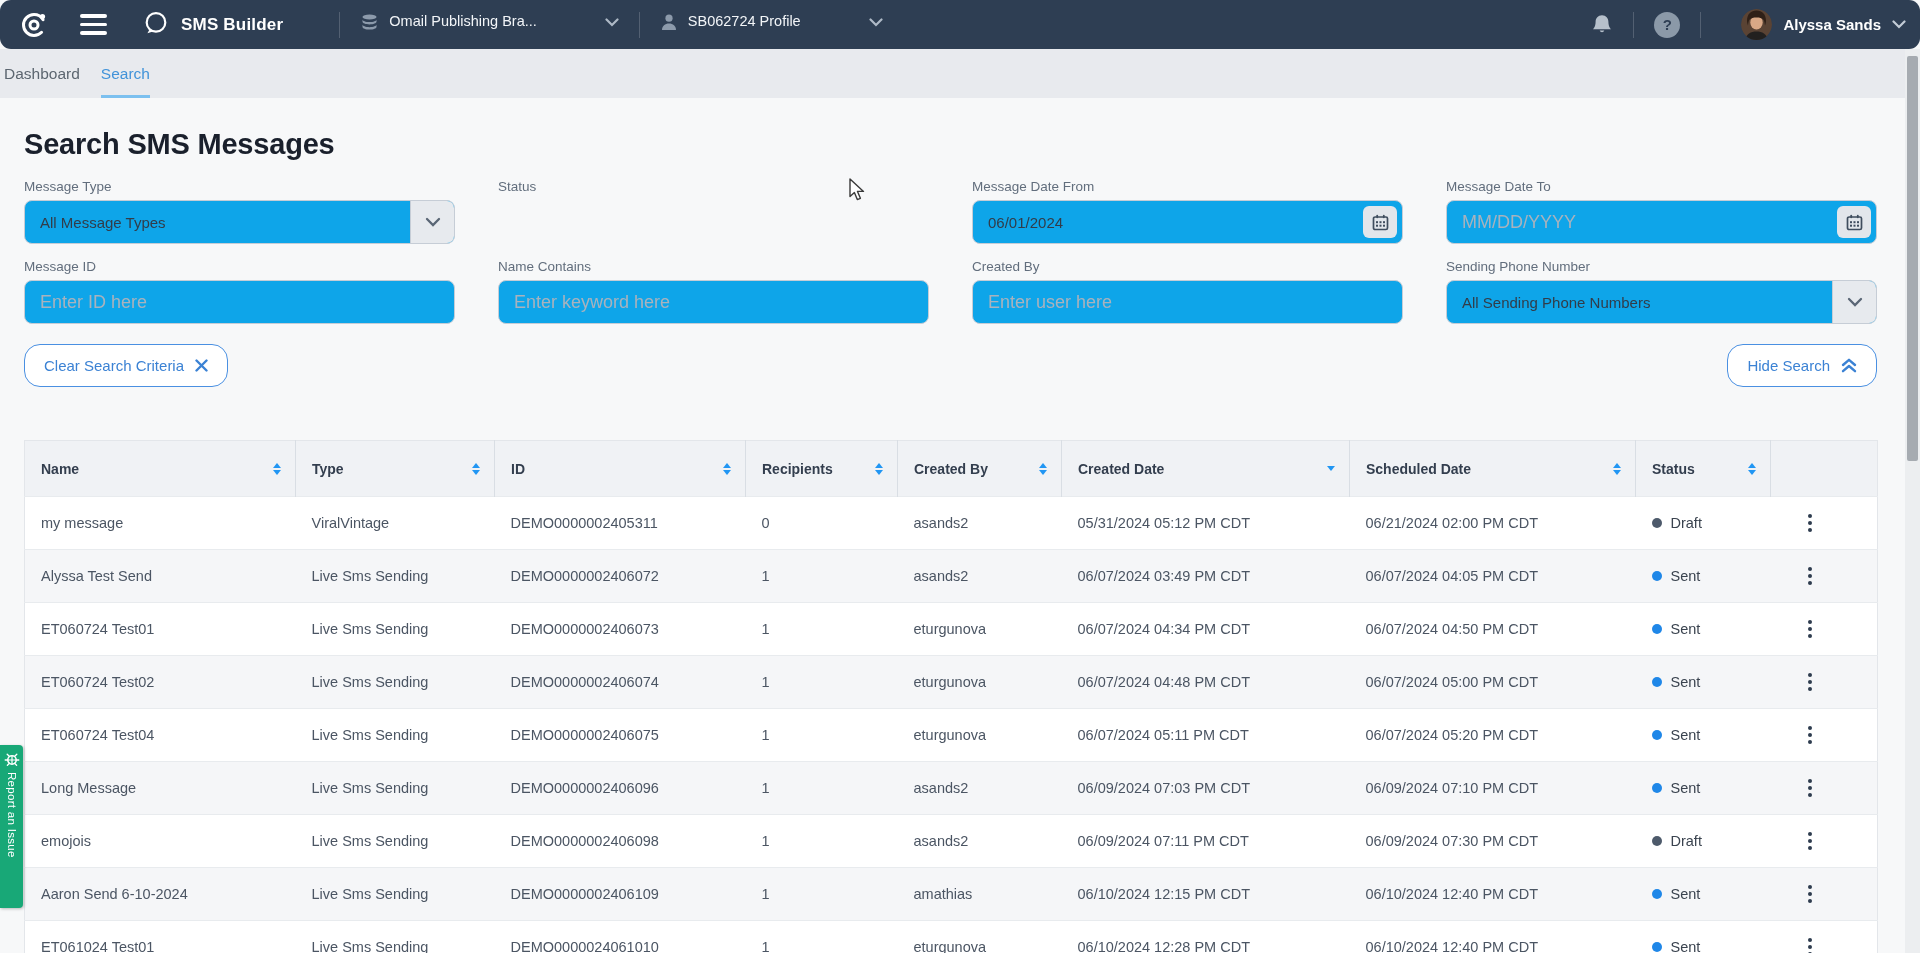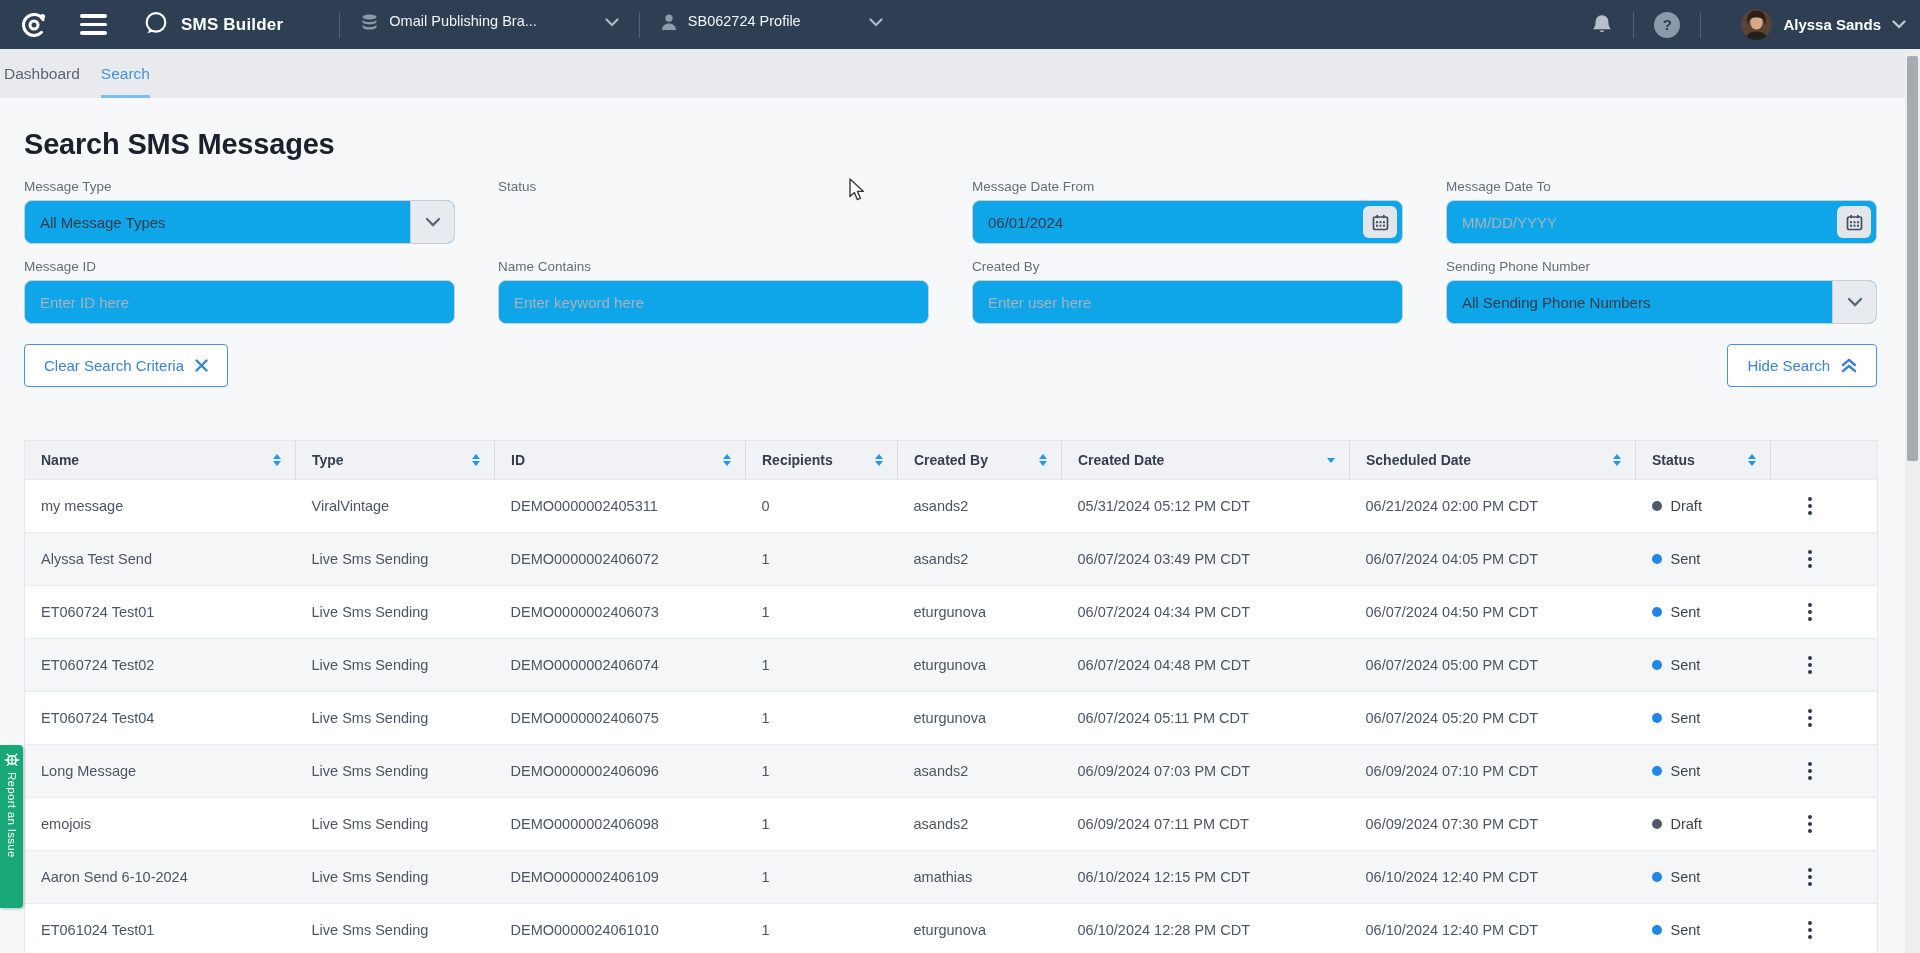--- a/index.html
+++ b/index.html
@@ -1,20 +1,20 @@
 <!DOCTYPE html>
 <html><head>
 <meta charset="utf-8">
 <style>
   * { margin:0; padding:0; box-sizing:border-box; }
   html,body { width:1920px; height:953px; overflow:hidden; }
   body { font-family:"Liberation Sans", sans-serif; background:#f7f8f9; position:relative; }
 
   
-  .navbar { height:49px; background:#2e3e53; display:flex; align-items:center; padding:0 14px 0 20px; color:#fff; }
+  .navbar { height:49px; background:#2e3e53; display:flex; align-items:center; padding:0 14px 0 20px; color:#fff;border-radius:11px; }
   .nav-left { display:flex; align-items:center; flex:1; min-width:0; }
   .logo { width:28px; height:28px; margin-right:32px; }
   .hamburger { width:27px; display:flex; flex-direction:column; gap:5px; margin-right:36px; cursor:pointer; }
   .hamburger i { display:block; height:3.5px; background:#fff; border-radius:2px; }
   .app-title-wrap { display:flex; align-items:center; gap:12px; margin-right:36px; }
   .app-title { font-size:17px; font-weight:700; letter-spacing:.2px; }
   .nav-sep { width:1px; height:26px; background:rgba(255,255,255,.18); margin:0 20px; }
   .nav-select { display:flex; align-items:flex-start; gap:10px; cursor:pointer; }
   .nav-select .lbl { font-size:14.5px; color:#f2f5f8; }
   .nav-select .chev { margin-left:58px; }
@@ -31,32 +31,32 @@
   .tab.active { color:#4193d9; border-bottom:3px solid #7cc0ef; padding-top:3px; font-weight:500; }
 
   
   .main { padding:0 43px 0 24px; }
   h1.page-title { font-size:29px; font-weight:800; color:#1a202c; margin:30px 0 18px; letter-spacing:-.2px; }
 
   .filter-grid { display:grid; grid-template-columns:repeat(4,1fr); column-gap:43px; row-gap:15px; }
   .field label { display:block; font-size:13.5px; color:#626e7d; margin-bottom:6px; }
   .control { position:relative; height:44px; background:#0ea5e9; border:1px solid #c6cdd6; border-radius:8px; display:flex; align-items:center; font-size:15px; color:#323c49; }
   .control .value { padding-left:15px; white-space:nowrap; overflow:hidden; }
-  .control input { border:none; outline:none; background:transparent; width:100%; height:100%; padding-left:15px; font-size:15px; color:#323c49; font-family:"Liberation Sans",sans-serif; }
+  .control input { border:none; outline:none; background:transparent; width:100%; height:100%; padding-left:15px; font-size:18px; color:#323c49; font-family:"Liberation Sans",sans-serif; }
   .control input::placeholder { color:#a9b2bd; }
   .select-btn { position:absolute; right:0; top:0; bottom:0; width:44px; background:#e7eaee; border-left:1px solid #c6cdd6; border-radius:0 7px 7px 0; display:flex; align-items:center; justify-content:center; cursor:pointer; }
   .cal-btn { position:absolute; right:5px; top:5px; width:34px; height:32px; background:#e2e6eb; border-radius:6px; display:flex; align-items:center; justify-content:center; cursor:pointer; }
 
   .actions-row { display:flex; justify-content:space-between; margin-top:20px; }
-  .btn-outline { height:43px; padding:0 19px; background:#fff; border:1px solid #4a90e2; border-radius:4px; color:#3b82d4; font-size:15px; display:flex; align-items:center; gap:11px; cursor:pointer; font-family:"Liberation Sans",sans-serif; }
+  .btn-outline { height:43px; padding:0 19px; background:#fff; border:1px solid #4a90e2; border-radius:16px; color:#3b82d4; font-size:15px; display:flex; align-items:center; gap:11px; cursor:pointer; font-family:"Liberation Sans",sans-serif; }
 
   
   .table-wrap { margin-top:53px; }
   table { width:100%; border-collapse:collapse; table-layout:fixed; background:#fff; border:1px solid #e3e6ea; }
-  thead th { background:#f0f2f5; height:39px; font-size:14px; font-weight:700; color:#333e4e; text-align:left; padding:0 14px 0 16px; cursor:pointer; }
+  thead th { background:#f0f2f5; height:56px; font-size:14px; font-weight:700; color:#333e4e; text-align:left; padding:0 14px 0 16px; cursor:pointer; }
   thead th + th { border-left:1px solid #d9dee4; }
   .th-inner { display:flex; align-items:center; justify-content:space-between; }
   .sort { display:inline-flex; flex-direction:column; gap:2px; }
   .tri { width:0; height:0; border-left:4.5px solid transparent; border-right:4.5px solid transparent; display:block; }
   .tri.up { border-bottom:5.5px solid #2196f3; }
   .tri.down { border-top:5.5px solid #2196f3; }
   tbody td { height:52px; font-size:14.5px; color:#4b5563; padding-left:16px; border-top:1px solid #e8ebee; white-space:nowrap; overflow:hidden; }
   tbody tr:nth-child(even) { background:#f5f6f8; }
   .status-cell { display:flex; align-items:center; gap:9px; height:52px; color:#3a434f; }
   .status-dot { width:10px; height:10px; border-radius:50%; flex:0 0 auto; }

